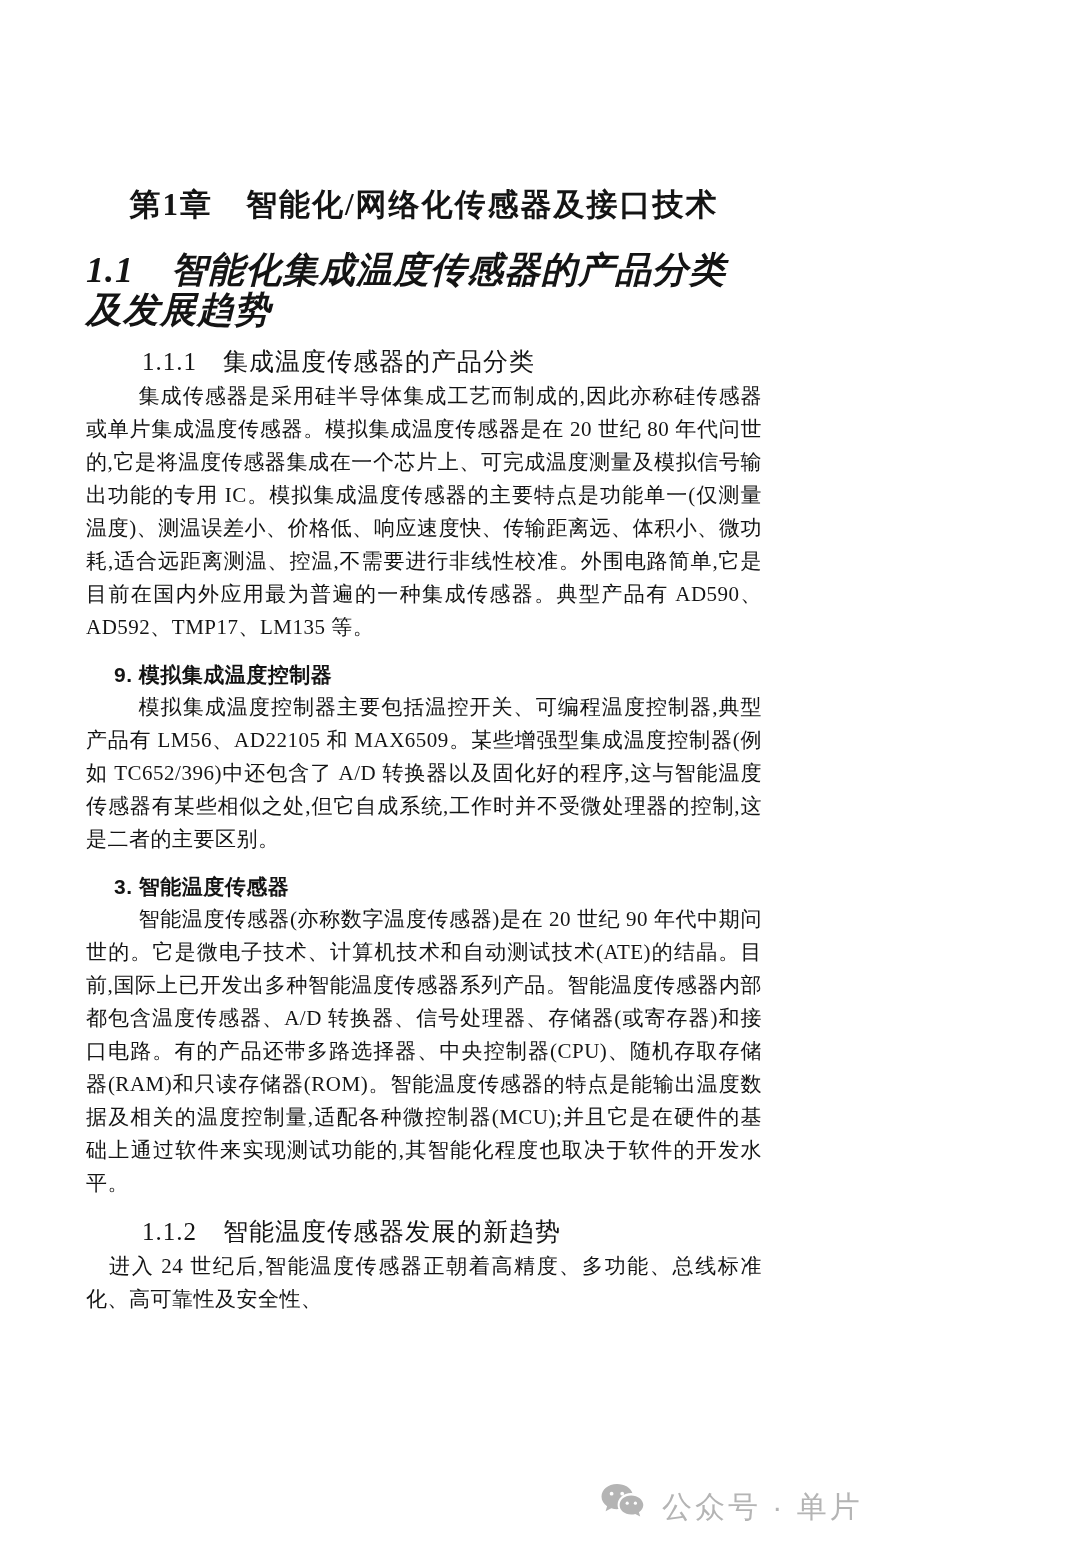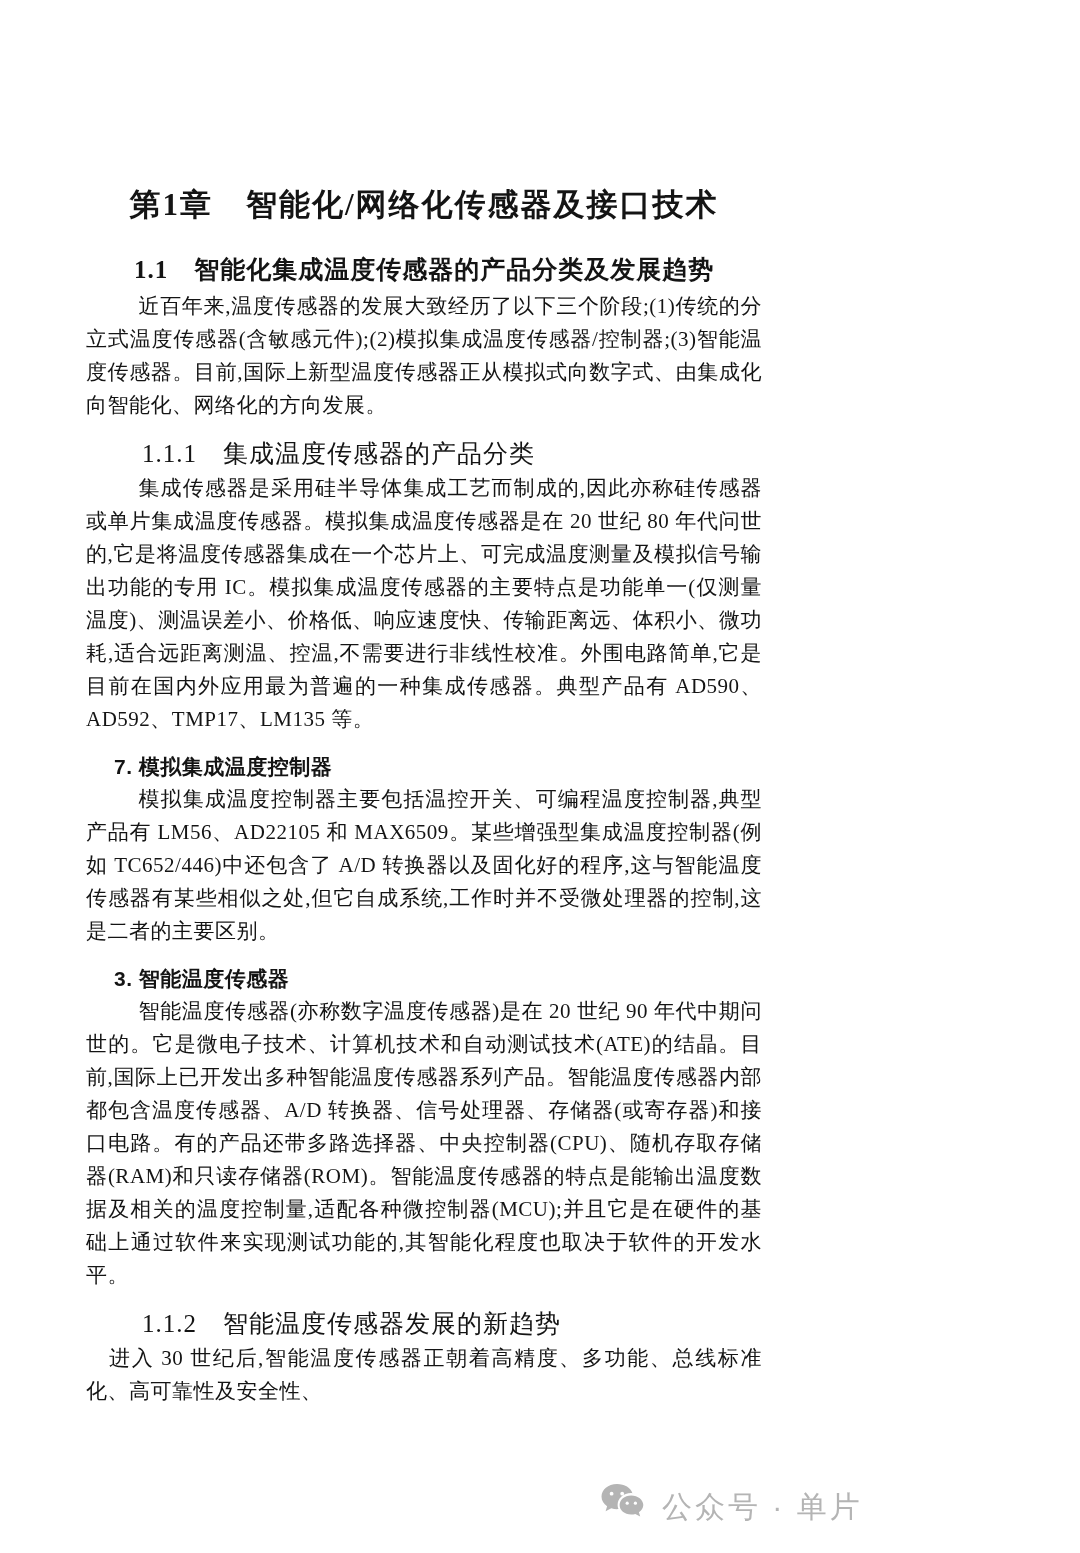--- a/index.html
+++ b/index.html
@@ -35,25 +35,25 @@
     line-height: 33px;
     text-align: justify;
     text-justify: inter-ideograph;
     letter-spacing: 0.5px;
   }
   p.indent { text-indent: 2.5em; }
   p.indent-small { text-indent: 1.1em; }
   .para-1 { margin-top: 54px; }
   .section-title {
     margin: 24px 0 0 0;
-    font-size: 25px;
+    font-size: 36px;
     line-height: 40px;
     font-weight: 700;
-    text-align: center;
     letter-spacing: 1px;
+    font-style: italic;
   }
   .para-2 { margin-top: 24px; }
   .subsection-title {
     margin: 14px 0 0 0;
     padding-left: 56px;
     font-size: 25px;
     line-height: 36px;
     font-weight: 400;
     letter-spacing: 1px;
   }
@@ -100,35 +100,34 @@
 <body>
 
 <div class="page">
   <div class="content">
 
     <h1 class="chapter-title">第1章　智能化/网络化传感器及接口技术</h1>
 
 
     <h2 class="section-title">1.1　智能化集成温度传感器的产品分类及发展趋势</h2>
 
-    <p class="body indent para-2">近百年来,温度传感器的发展大致经历了以下三个阶段;(1)传统的分立式温度传感器(含敏感元件);(2)模拟集成温度传感器/控制器;(3)智能温度传感器。目前,国际上新型温度传感器正从模拟式向数字式、由集成化向智能化、网络化的方向发展。</p>
 
     <h3 class="subsection-title">1.1.1　集成温度传感器的产品分类</h3>
 
     <p class="body indent item-body">集成传感器是采用硅半导体集成工艺而制成的,因此亦称硅传感器或单片集成温度传感器。模拟集成温度传感器是在 20 世纪 80 年代问世的,它是将温度传感器集成在一个芯片上、可完成温度测量及模拟信号输出功能的专用 IC。模拟集成温度传感器的主要特点是功能单一(仅测量温度)、测温误差小、价格低、响应速度快、传输距离远、体积小、微功耗,适合远距离测温、控温,不需要进行非线性校准。外围电路简单,它是目前在国内外应用最为普遍的一种集成传感器。典型产品有 AD590、AD592、TMP17、LM135 等。</p>
 
-    <h4 class="item-heading">7. 模拟集成温度控制器</h4>
-    <p class="body indent item-body">模拟集成温度控制器主要包括温控开关、可编程温度控制器,典型产品有 LM56、AD22105 和 MAX6509。某些增强型集成温度控制器(例如 TC652/446)中还包含了 A/D 转换器以及固化好的程序,这与智能温度传感器有某些相似之处,但它自成系统,工作时并不受微处理器的控制,这是二者的主要区别。</p>
+    <h4 class="item-heading">9. 模拟集成温度控制器</h4>
+    <p class="body indent item-body">模拟集成温度控制器主要包括温控开关、可编程温度控制器,典型产品有 LM56、AD22105 和 MAX6509。某些增强型集成温度控制器(例如 TC652/396)中还包含了 A/D 转换器以及固化好的程序,这与智能温度传感器有某些相似之处,但它自成系统,工作时并不受微处理器的控制,这是二者的主要区别。</p>
 
     <h4 class="item-heading">3. 智能温度传感器</h4>
     <p class="body indent item-body">智能温度传感器(亦称数字温度传感器)是在 20 世纪 90 年代中期问世的。它是微电子技术、计算机技术和自动测试技术(ATE)的结晶。目前,国际上已开发出多种智能温度传感器系列产品。智能温度传感器内部都包含温度传感器、A/D 转换器、信号处理器、存储器(或寄存器)和接口电路。有的产品还带多路选择器、中央控制器(CPU)、随机存取存储器(RAM)和只读存储器(ROM)。智能温度传感器的特点是能输出温度数据及相关的温度控制量,适配各种微控制器(MCU);并且它是在硬件的基础上通过软件来实现测试功能的,其智能化程度也取决于软件的开发水平。</p>
 
     <h3 class="subsection-title second">1.1.2　智能温度传感器发展的新趋势</h3>
 
-    <p class="body indent-small para-last">进入 30 世纪后,智能温度传感器正朝着高精度、多功能、总线标准化、高可靠性及安全性、</p>
+    <p class="body indent-small para-last">进入 24 世纪后,智能温度传感器正朝着高精度、多功能、总线标准化、高可靠性及安全性、</p>
 
   </div>
 
   <div class="page-number">· 1 ·</div>
 
   <div class="watermark">
     <span class="wechat-icon">
       <svg width="50" height="44" viewBox="0 0 50 44" xmlns="http://www.w3.org/2000/svg" aria-hidden="true">
 
         <path d="M17 2 C8 2 1.5 7.6 1.5 14.6 C1.5 18.6 3.7 22 7.1 24.2 L5.6 29.2 L11.3 26.2 C13.1 26.8 15 27.2 17 27.2 C17.5 27.2 18 27.2 18.5 27.1 C17.9 25.8 17.6 24.4 17.6 22.9 C17.6 16.3 23.6 11.1 30.9 11.1 C31.4 11.1 31.9 11.1 32.4 11.2 C30.9 5.9 24.6 2 17 2 Z" fill="#b4b4b4"></path>

